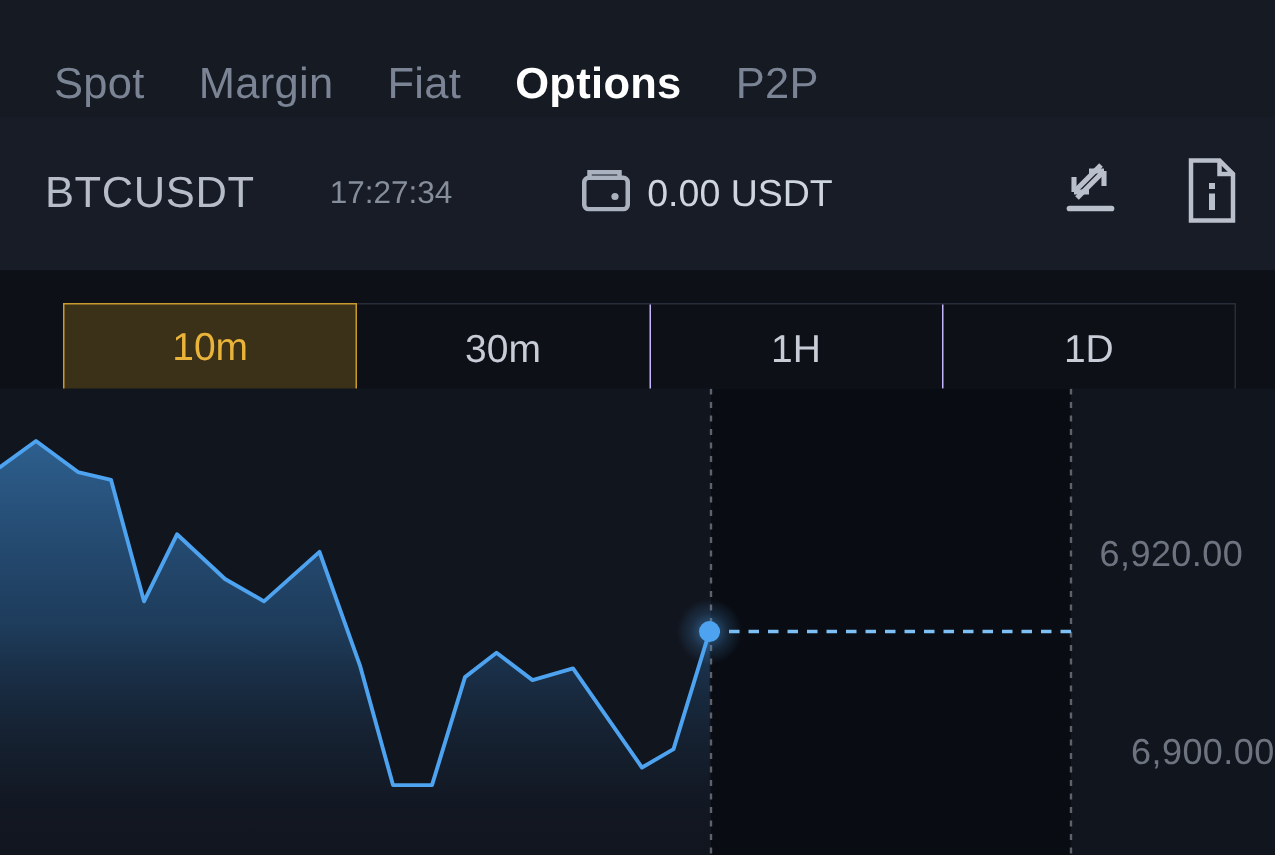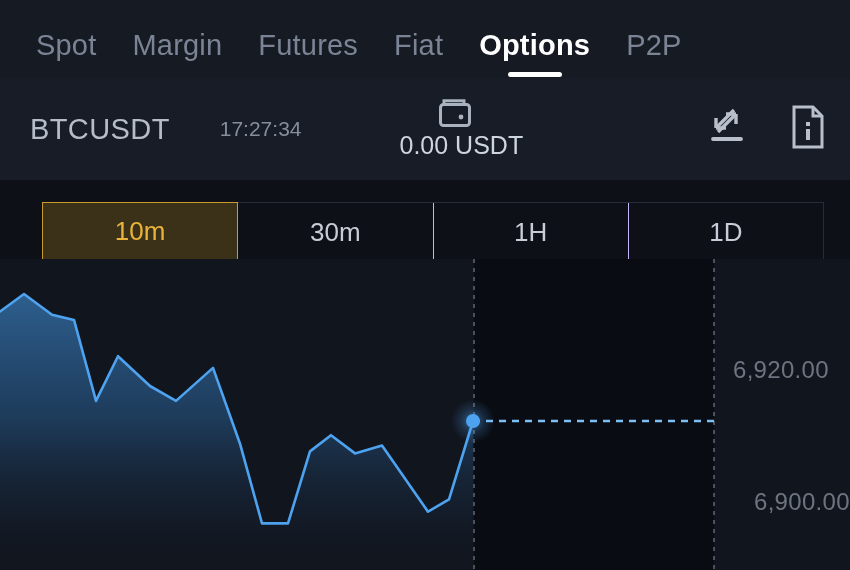--- a/index.html
+++ b/index.html
@@ -20,21 +20,21 @@
   }
 
   
   #top-nav {
     position: absolute;
     left: 0; top: 0;
     width: 850px;
     height: 78px;
     background: #151a23;
     display: flex;
-    align-items: center;
+    align-items: flex-end;
     box-sizing: border-box;
     padding-left: 18px;
     padding-top: 12px;
   }
   .nav-tab {
     position: relative;
     padding: 0 18px;
     font-size: 29px;
     letter-spacing: 0.2px;
     color: #7b8494;
@@ -79,21 +79,20 @@
   #clock {
     font-size: 21px;
     color: #868e9c;
     margin-left: 18px;
     white-space: nowrap;
   }
   #wallet-group {
     display: flex;
     align-items: center;
     margin-left: 54px;
-    flex-direction: column;
   }
   #wallet-icon { display: block; }
   #balance {
     font-size: 25px;
     color: #cfd5df;
     margin-left: 12px;
     white-space: nowrap;
   }
   #info-actions {
     margin-left: auto;
@@ -175,23 +174,20 @@
 <body>
 
 <div id="app">
 
   <div id="top-nav">
     <div class="nav-tab">
       <span>Spot</span>
     </div>
     <div class="nav-tab">
       <span>Margin</span>
-    </div>
-    <div class="nav-tab">
-      <span>Futures</span>
     </div>
     <div class="nav-tab">
       <span>Fiat</span>
     </div>
     <div class="nav-tab active">
       <span>Options</span>
       <span class="nav-underline"></span>
     </div>
     <div class="nav-tab">
       <span>P2P</span>

